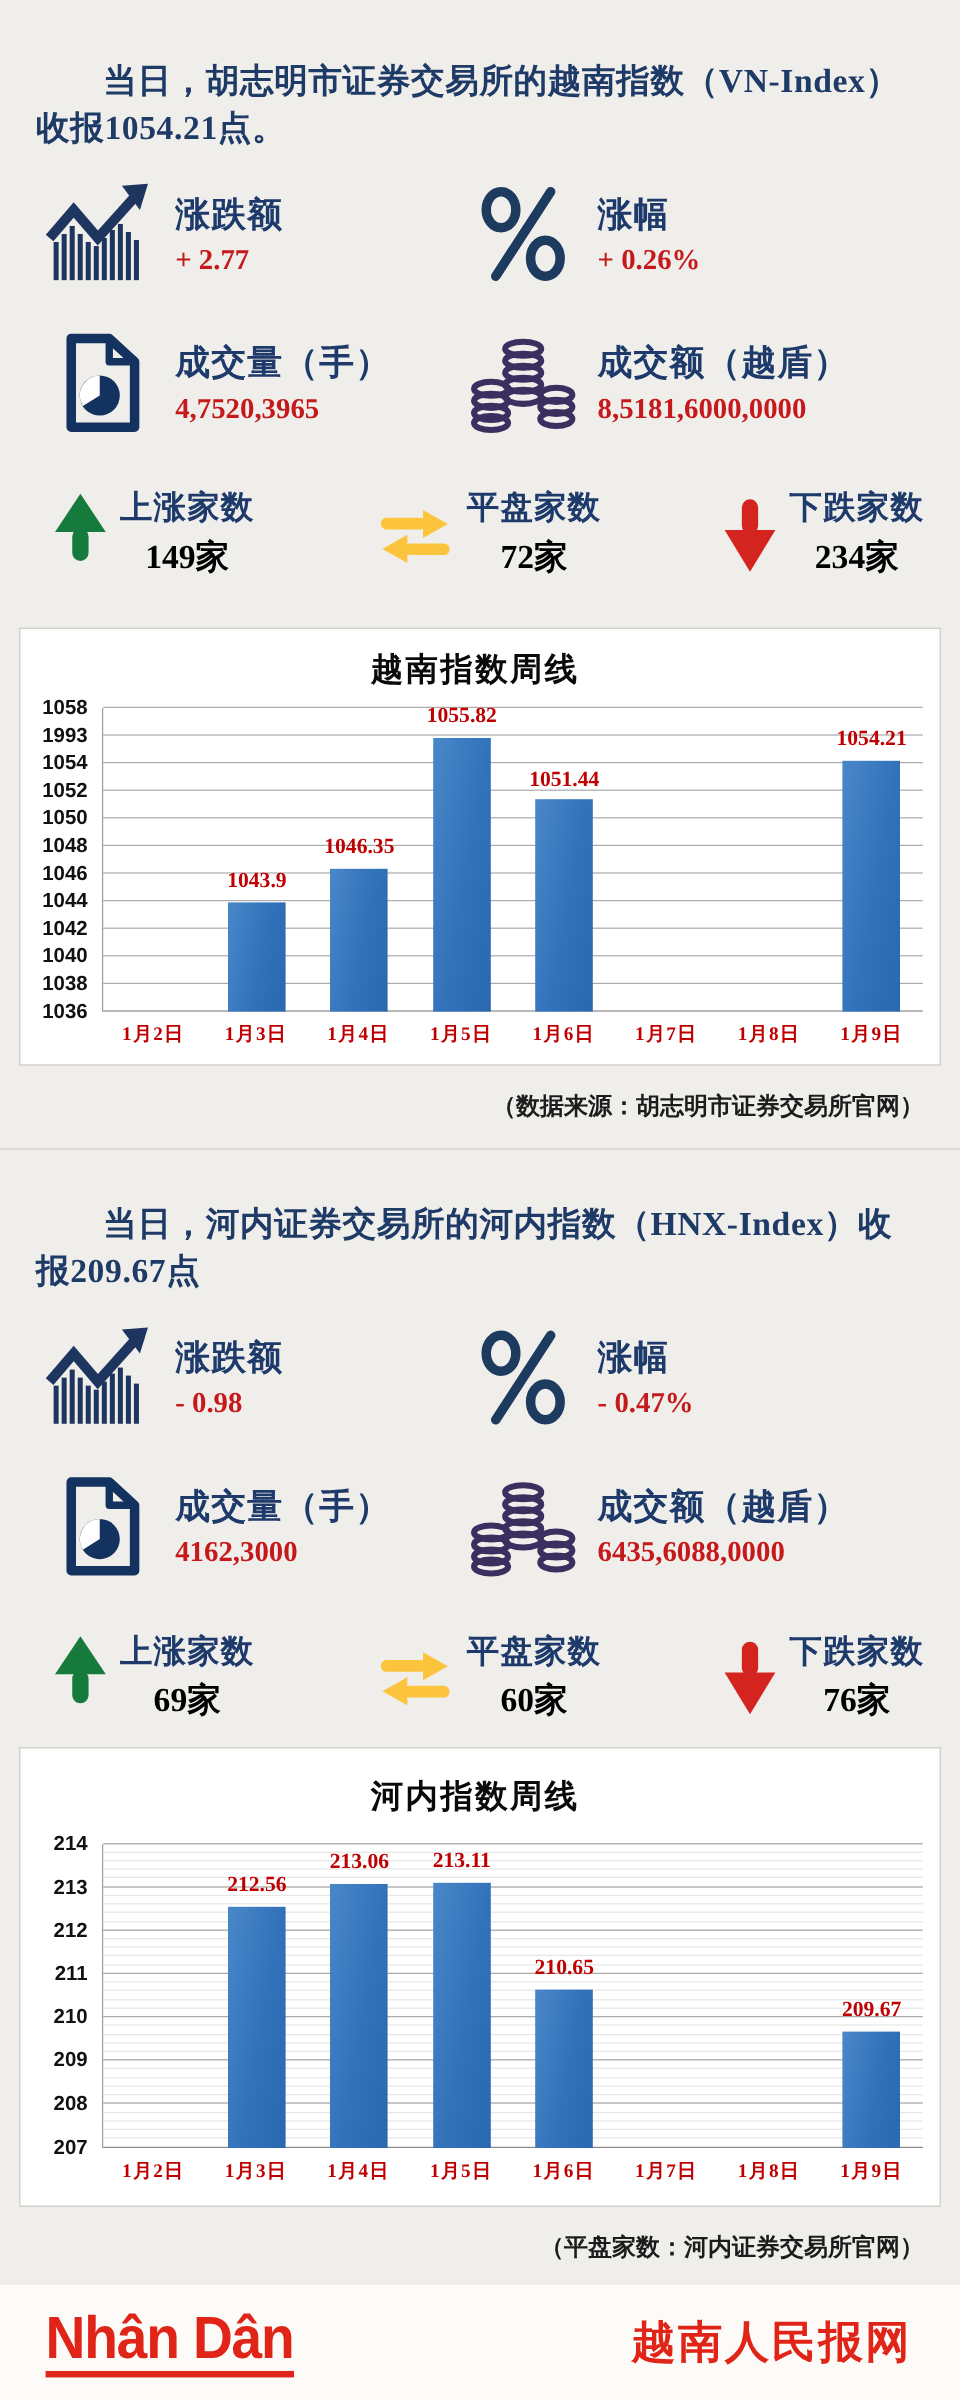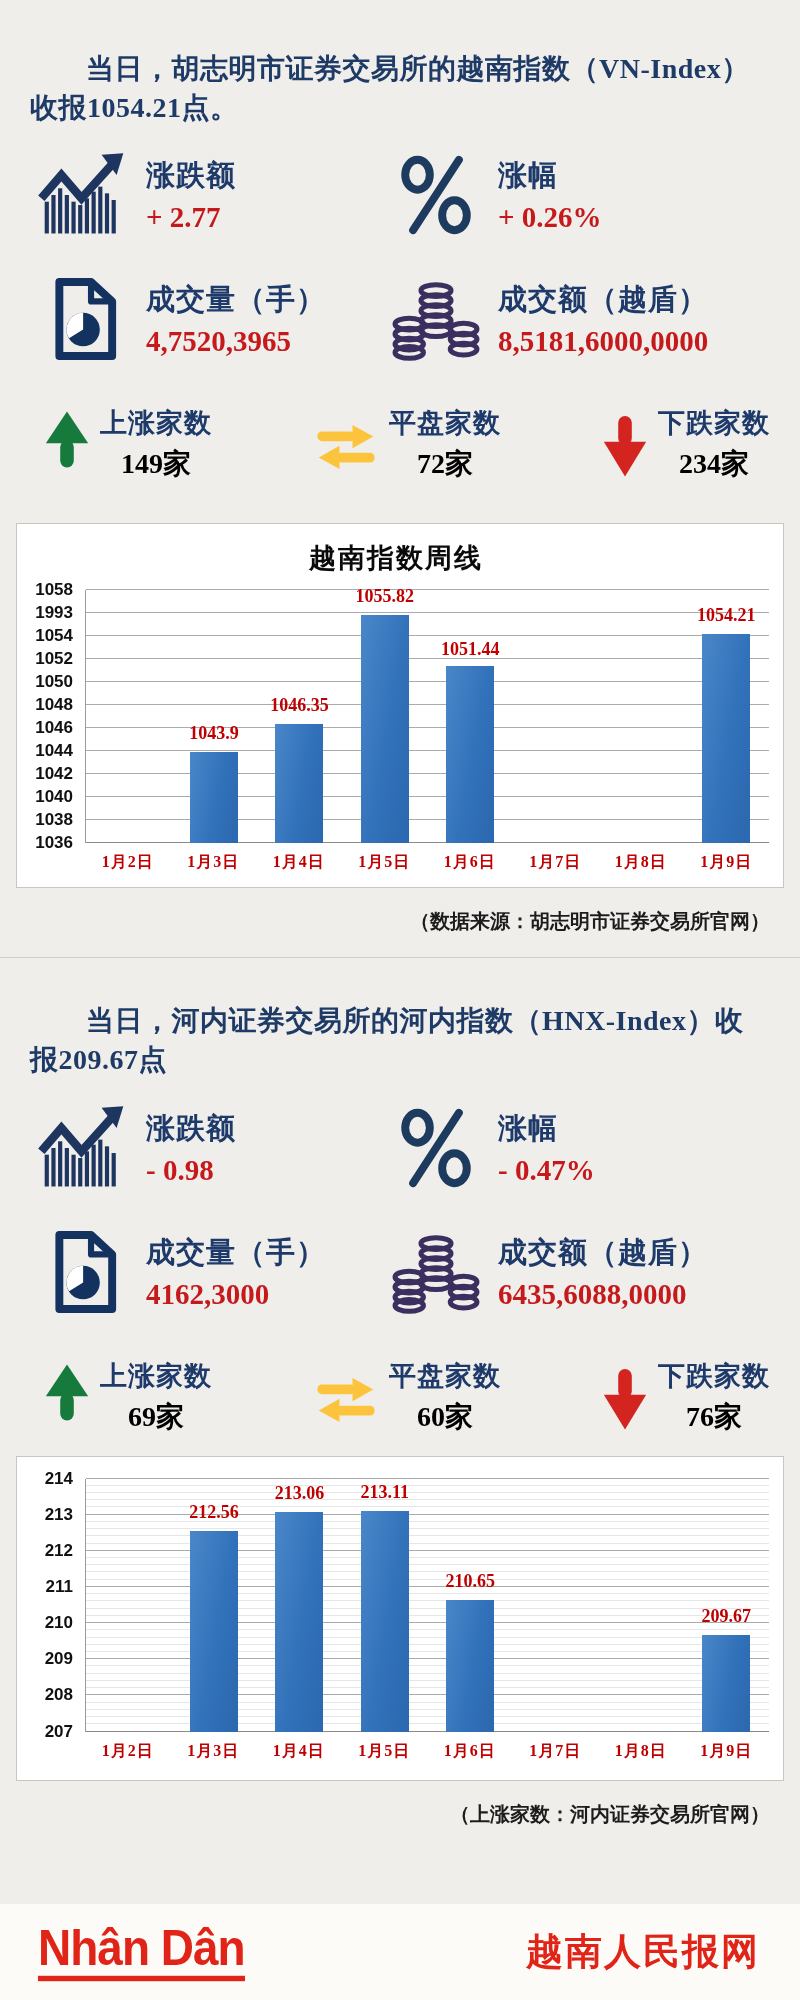--- a/index.html
+++ b/index.html
@@ -38,21 +38,21 @@
   .stat.col-left  { width: 352px; }
   .stat.col-right { width: 370px; }
   .stat .icon-box { width: 92px; height: 88px; flex: 0 0 92px; margin-right: 16px; display:flex; align-items:center; justify-content:center; }
   .stat .icon-box svg { width: 100%; height: 100%; }
   .stat .txt { display: flex; flex-direction: column; }
   .stat .label {
     font-size: 29px; font-weight: 700; color: #1d3a6b; letter-spacing: 1px;
   }
   .stat .value {
     margin-top: 5px;
-    font-size: 29px; font-weight: 700; color: #c5191c;
+    font-size: 24px; font-weight: 700; color: #c5191c;
     font-family: "Liberation Serif", serif;
   }
   
   .breadth {
     margin: 6px 30px 0 44px;
     display: flex;
     justify-content: space-between;
   }
   .breadth-item { display: flex; align-items: center; }
   .breadth-item .arrow-box { margin-right: 10px; margin-top: 4px; }
@@ -472,20 +472,21 @@
       </svg>
     </span>
     <span class="txt">
       <span class="label">下跌家数</span>
       <span class="value">76家</span>
     </span>
   </div>
 </div>
 
 <div class="chart-panel second">
+  <div class="chart-title">河内指数周线</div>
   <div class="chart-body">
     <div class="y-axis">
         <div class="y-tick" style="bottom: -10px;">207</div>
         <div class="y-tick" style="bottom: 26.1429px;">208</div>
         <div class="y-tick" style="bottom: 62.2857px;">209</div>
         <div class="y-tick" style="bottom: 98.4286px;">210</div>
         <div class="y-tick" style="bottom: 134.571px;">211</div>
         <div class="y-tick" style="bottom: 170.714px;">212</div>
         <div class="y-tick" style="bottom: 206.857px;">213</div>
         <div class="y-tick" style="bottom: 243px;">214</div>
@@ -565,18 +566,18 @@
       <div class="x-tick">1月3日</div>
       <div class="x-tick">1月4日</div>
       <div class="x-tick">1月5日</div>
       <div class="x-tick">1月6日</div>
       <div class="x-tick">1月7日</div>
       <div class="x-tick">1月8日</div>
       <div class="x-tick">1月9日</div>
     </div>
 </div>
 
-<div class="source-note">（上涨家数：河内证券交易所官网）</div>
+<div class="source-note">（平盘家数：河内证券交易所官网）</div>
 
 <div class="footer">
   <span class="nd-logo">Nhân Dân</span>
   <span class="site-name">越南人民报网</span>
 </div>
 
 </body></html>

